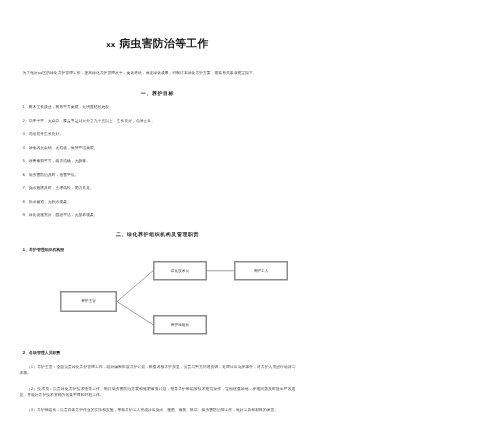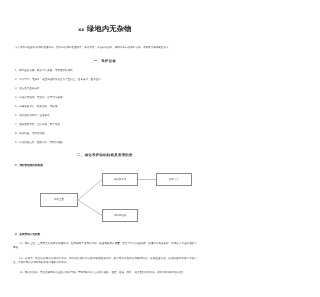--- a/index.html
+++ b/index.html
@@ -117,21 +117,21 @@
   #node-b     { left: 89px;  top: 38px; width: 36px; height: 13px; }
   #node-c     { left: 143px; top: 2px;  width: 36px; height: 13px; }
 </style>
 </head>
 <body>
 
 <div class="page">
 
   <h1 class="doc-title">
     <span class="prefix">xx</span>
-    <span>绿地内无杂物</span>
+    <span>病虫害防治等工作</span>
   </h1>
 
   <p class="intro">为了做好xx区的绿化养护管理工作，提高绿化养护管理水平，美化环境，保证绿化成果，特制订本绿化养护方案，现将有关事项规定如下。</p>
 
   <h2 class="section-heading">一、养护目标</h2>
 
   <div class="list">
     <p class="list-item">1、树木生长茂盛，树形整齐美观，无明显枯枝死杈。</p>
     <p class="list-item">2、草坪平整，无杂草，覆盖率达到百分之九十五以上，生长良好，色泽正常。</p>
     <p class="list-item">3、花坛花卉生长良好。</p>

